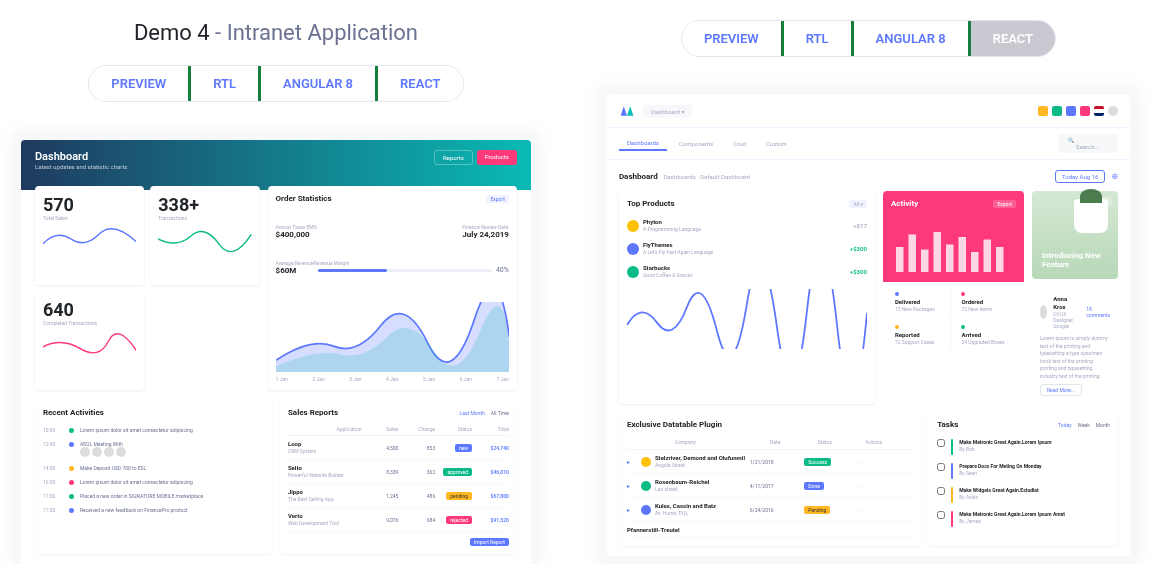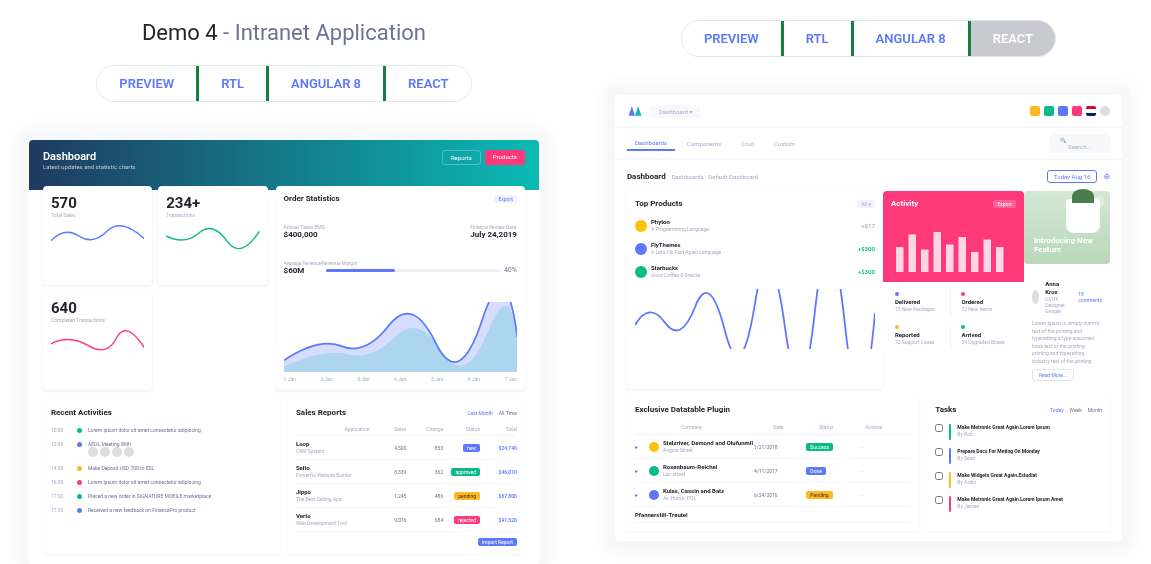--- a/index.html
+++ b/index.html
@@ -25,21 +25,21 @@
 .d4-top-r{margin-left:auto;display:flex;gap:6px;align-items:center}
 .d4-top-r i{width:8px;height:8px;background:rgba(255,255,255,0.3);border-radius:2px;display:block}
 .d4-hdr{background:linear-gradient(90deg,#1e3a5f,#0abab5);padding:10px 14px 20px;color:#fff;display:flex;align-items:flex-start}
 .d4-hdr-btns{margin-left:auto;display:flex;gap:4px}
 .d4-btn{padding:3px 8px;border-radius:3px;font-size:6px}
 .d4-btn.out{border:1px solid rgba(255,255,255,0.3)}
 .d4-btn.pink{background:#fd397a;color:#fff}
 .d4-body{padding:10px 14px;display:flex;gap:8px;margin-top:-14px}
 .d4-cards{display:grid;grid-template-columns:1fr 1fr;gap:6px;flex:1}
 .card{background:#fff;border-radius:4px;padding:8px;box-shadow:0 1px 3px rgba(0,0,0,0.08)}
-.card .big{font-size:15px;font-weight:700;color:#212529}
+.card .big{font-size:18px;font-weight:700;color:#212529}
 .card .lbl{font-size:5px;color:#a7abc3}
 .spark{height:28px;margin-top:4px}
 .d4-chart{flex:1.3}
 .d4-chart .row{display:flex;justify-content:space-between;margin:21px 0}
 .d4-area{height:70px;position:relative;margin-top:6px}
 .d4-xax{display:flex;justify-content:space-between;font-size:5px;color:#a7abc3;margin-top:2px}
 .d4-lower{padding:0 14px 10px;display:flex;gap:8px}
 .panel{background:#fff;border-radius:4px;padding:8px;flex:1;box-shadow:0 1px 3px rgba(0,0,0,0.05)}
 .panel-h{display:flex;justify-content:space-between;align-items:center;margin-bottom:6px}
 .panel-h b{font-size:8px;color:#212529}
@@ -71,36 +71,36 @@
 .d5-top-r{margin-left:auto;display:flex;gap:4px}
 .d5-top-r i{width:10px;height:10px;border-radius:2px;display:block}
 .d5-sub{display:flex;padding:6px 12px;border-bottom:1px solid #f0f3ff;gap:4px;align-items:center}
 .d5-sub span{padding:3px 8px;font-size:6px;color:#a7abc3}
 .d5-sub span.act{color:#5d78ff;border-bottom:2px solid #5d78ff}
 .d5-srch{margin-left:auto;background:#f7f8fa;padding:3px 10px;border-radius:3px;font-size:5px;color:#a7abc3;width:60px}
 .d5-body{padding:10px 12px}
 .d5-bc{display:flex;align-items:center;font-size:6px;margin-bottom:8px;gap:6px}
 .d5-bc b{color:#212529;font-size:8px}
 .d5-bc .today{margin-left:auto;border:1px solid #5d78ff;color:#5d78ff;padding:2px 6px;border-radius:3px}
-.d5-grid{display:grid;grid-template-columns:1.3fr 1fr 1fr;margin-bottom:8px}
+.d5-grid{display:grid;grid-template-columns:1.3fr 1fr 1fr;gap:8px;margin-bottom:8px}
 .tp-r{display:flex;align-items:center;gap:4px;padding:4px 0}
 .tp-ic{width:12px;height:12px;border-radius:50%;flex-shrink:0}
 .tp-tx{flex:1}
 .tp-tx b{font-size:6px;color:#212529;display:block}
 .tp-tx i{font-size:5px;color:#a7abc3;font-style:normal}
 .tp-v{font-size:6px;font-weight:600}
 .wav{height:60px;margin-top:6px}
 .act-card{background:#fd397a;color:#fff;border-radius:4px;padding:8px}
 .act-chart{height:50px;margin:8px 0}
 .act-stats{display:grid;grid-template-columns:1fr 1fr;gap:4px;background:#fff;margin:0 -8px -8px;padding:6px}
 .act-stat{padding:4px 6px;border-right:1px solid #f0f3ff}
 .act-stat:nth-child(2n){border-right:none}
 .act-stat b{font-size:6px;color:#212529;display:block}
 .act-stat i{font-size:5px;color:#a7abc3;font-style:normal}
-.feat{background:linear-gradient(180deg,#d4e8d4,#b8d8b8);border-radius:4px;padding:10px;color:#fff;position:relative;height:73px;display:flex;align-items:flex-end}
+.feat{background:linear-gradient(180deg,#d4e8d4,#b8d8b8);border-radius:4px;padding:10px;color:#fff;position:relative;height:88px;display:flex;align-items:flex-end}
 .feat .pot{position:absolute;top:8px;right:10px;width:34px;height:34px;background:#fff;border-radius:4px 4px 8px 8px}
 .feat .pot:before{content:"";position:absolute;top:-10px;left:6px;width:22px;height:14px;background:#4a7c4e;border-radius:50% 50% 0 0}
 .usr{background:#fff;border-radius:4px;padding:8px;margin-top:8px}
 .usr-h{display:flex;gap:6px;align-items:center;margin-bottom:6px}
 .usr-av{width:14px;height:14px;border-radius:50%;background:#ddd}
 .usr-h b{font-size:6px;color:#212529}
 .usr-h .cm{margin-left:auto;font-size:5px;color:#5d78ff}
 .usr p{font-size:5px;color:#a7abc3;line-height:1.5}
 .d5-lower{display:grid;grid-template-columns:1.6fr 1fr;gap:8px}
 .dt-h{display:flex;font-size:5px;color:#a7abc3;padding:4px 0;border-bottom:1px solid #f0f3ff}
@@ -148,21 +148,21 @@
         </div>
         <div class="d4-body">
           <div class="d4-cards">
             <div class="card">
               <div class="big">570</div><div class="lbl">Total Sales</div>
               <svg class="spark" viewBox="0 0 100 30">
                   <path d="M0,20 Q15,5 30,15 T60,10 T100,18" stroke="#5d78ff" fill="none" stroke-width="1.5"></path>
                 </svg>
             </div>
             <div class="card">
-              <div class="big">234+</div><div class="lbl">Transactions</div>
+              <div class="big">338+</div><div class="lbl">Transactions</div>
               <svg class="spark" viewBox="0 0 100 30">
                   <path d="M0,15 Q20,25 35,12 T65,20 T100,10" stroke="#0abb87" fill="none" stroke-width="1.5"></path>
                 </svg>
             </div>
             <div class="card">
               <div class="big">640</div><div class="lbl">Completed Transactions</div>
               <svg class="spark" viewBox="0 0 100 30">
                   <path d="M0,18 Q20,8 40,20 T70,12 T100,22" stroke="#fd397a" fill="none" stroke-width="1.5"></path>
                 </svg>
             </div>

